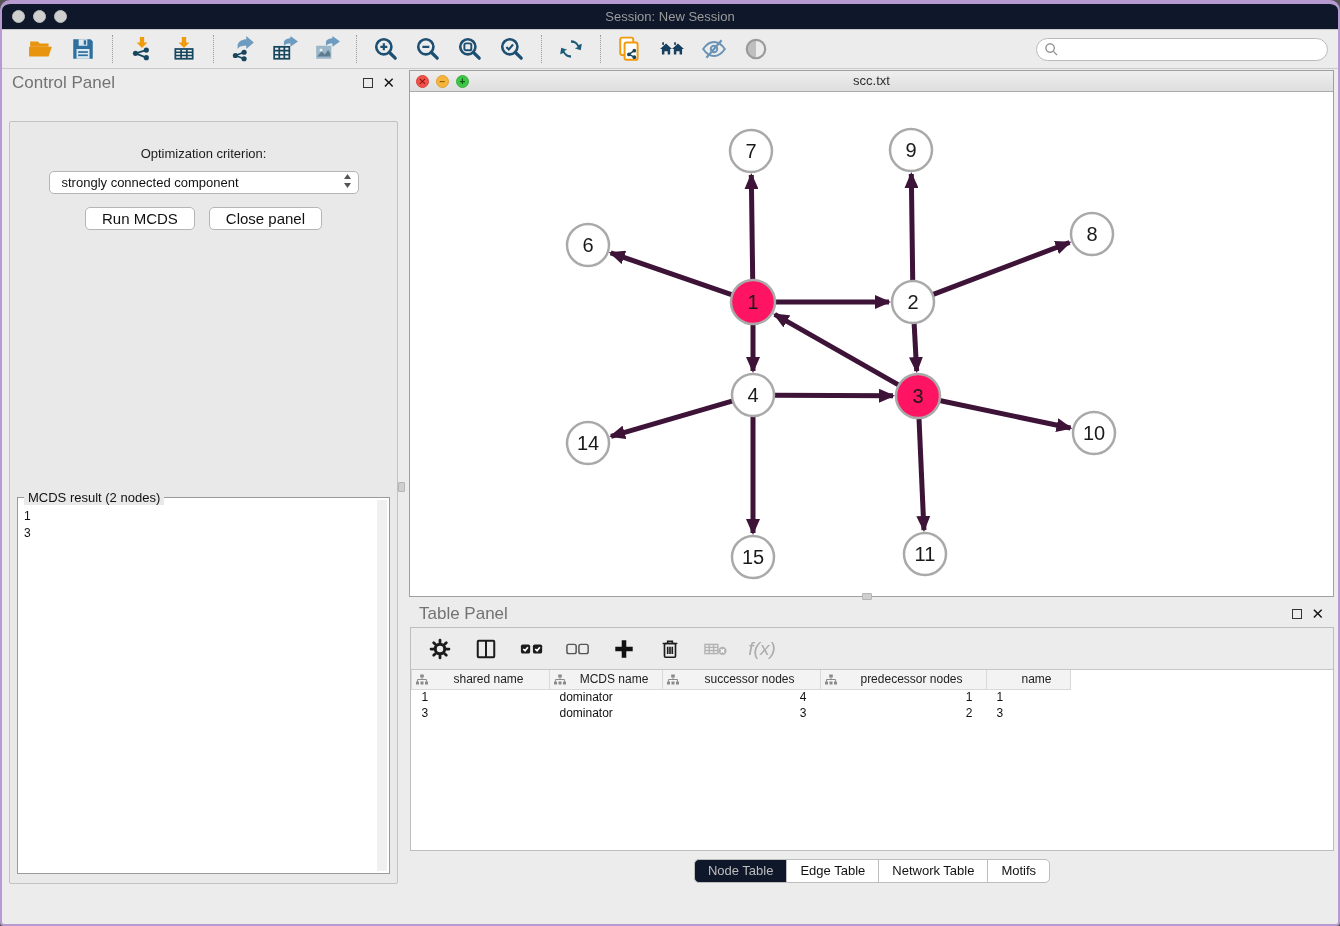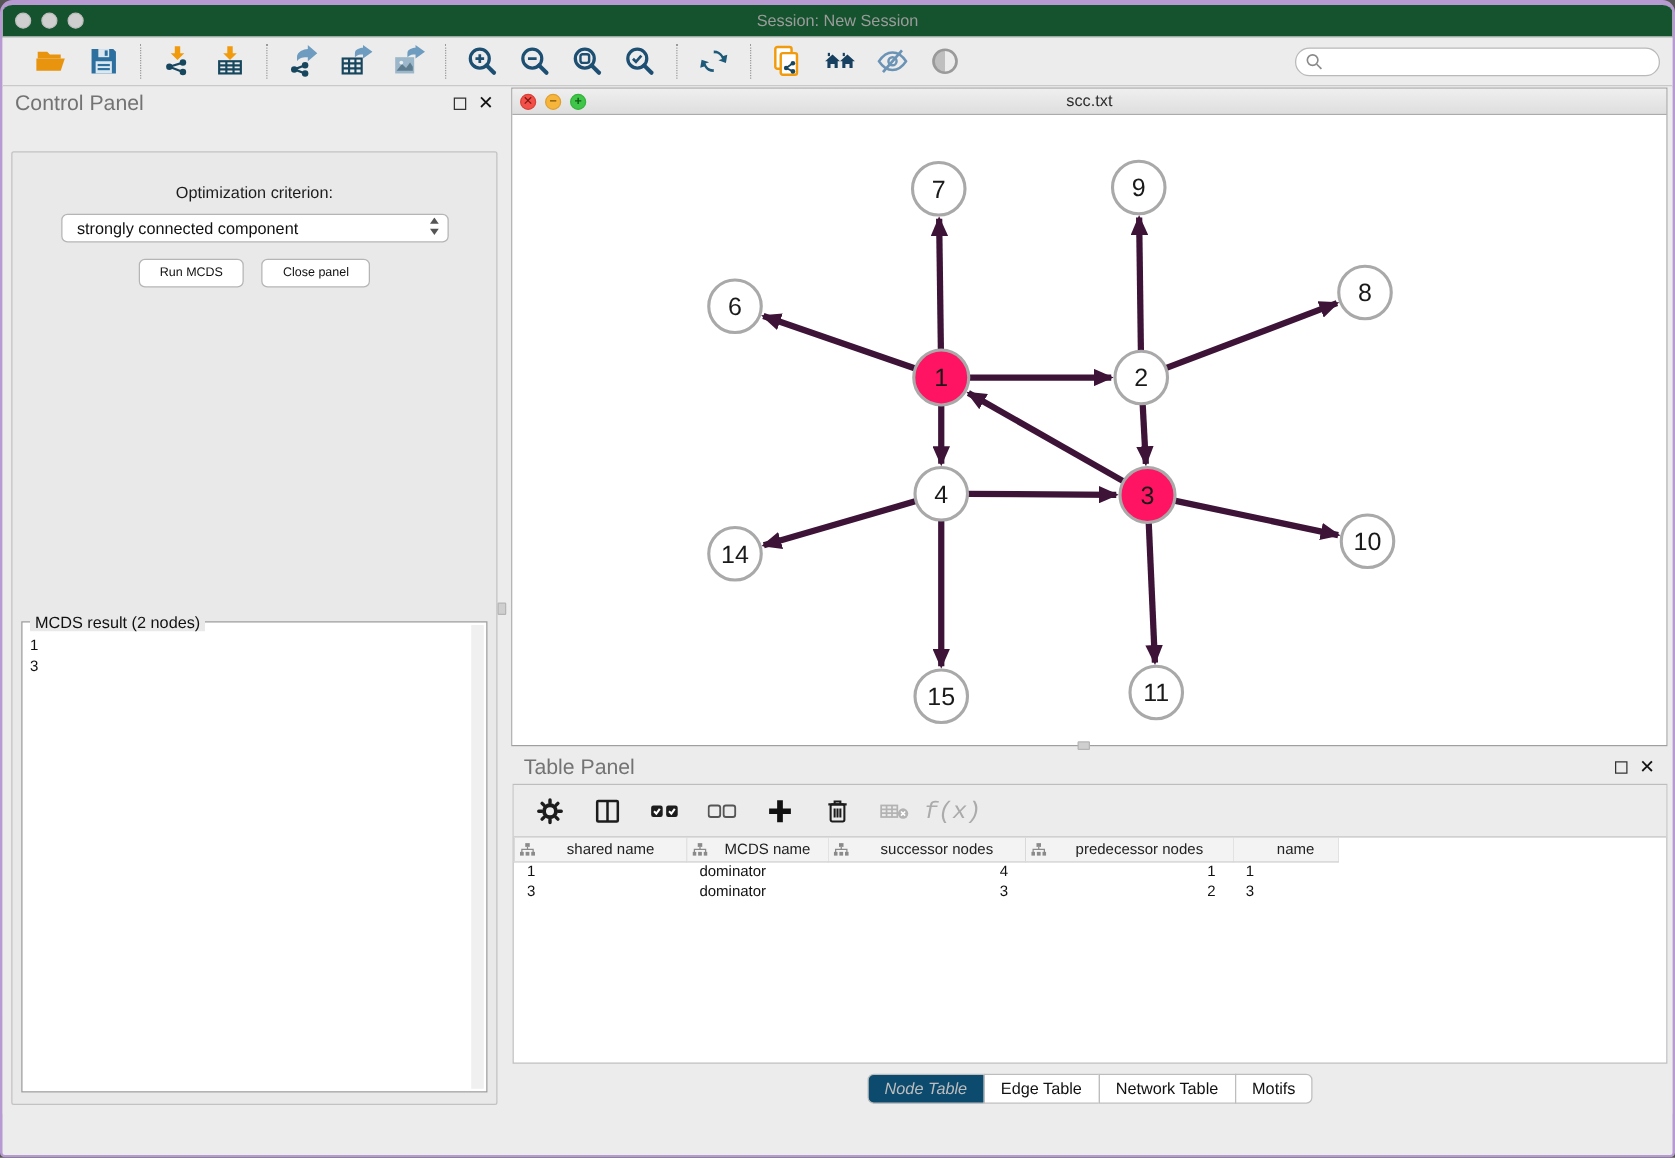--- a/index.html
+++ b/index.html
@@ -3,21 +3,21 @@
 <meta charset="utf-8">
 <style>
   * { margin:0; padding:0; box-sizing:border-box; }
   html,body { width:1340px; height:926px; overflow:hidden; background:#555;
               font-family:"Liberation Sans","DejaVu Sans",sans-serif; }
   .window { position:relative; width:1340px; height:926px;
             border:2px solid #b79ad1; border-top-width:4px;
             border-radius:10px 10px 4px 4px; overflow:hidden; background:#ececec; }
 
   
-  .titlebar { position:relative; height:26px; background:#14532d; border-bottom:1px solid #c9c9c9; }
+  .titlebar { position:relative; height:26px; background:#0f172a; border-bottom:1px solid #c9c9c9; }
   .traffic { position:absolute; top:6px; left:10px; display:flex; gap:8px; }
   .tl-dot { width:13px; height:13px; border-radius:50%; background:#cfcfcf; border:1px solid #bdbdbd; }
   .win-title { text-align:center; line-height:25px; font-size:13px; color:#9b9b9b; }
 
   
   .toolbar { position:relative; height:39px; background:#ececec; border-bottom:1px solid #c9c9c9;
              display:flex; align-items:center; padding-left:10px; }
   .tb-group { display:flex; align-items:center; gap:12px; padding:0 14px; }
   .tb-sep { width:1px; height:28px; border-left:1px dotted #9a9a9a; }
   .tb-btn { width:30px; height:30px; display:flex; align-items:center; justify-content:center; }
@@ -42,21 +42,21 @@
   .cp-tab:first-child { border-radius:4px 0 0 0; }
   .cp-tab.active { background:#ececec; color:#b9b9b9; border-radius:0 4px 0 0; position:relative; top:0; }
   .cp-body { position:absolute; left:7px; right:7px; top:51px; bottom:6px;
              background:#e9e9e9; border:1px solid #c2c2c2; border-radius:2px; }
   .opt-label { text-align:center; font-size:13px; color:#1d1d1d; margin-top:24px; }
   .criterion { margin:10px auto 0; width:310px; height:23px; background:#fff; border:1px solid #b5b5b5;
                border-radius:5px; display:flex; align-items:center; padding:0 6px 0 12px; font-size:13px; color:#111; }
   .criterion .spin { margin-left:auto; }
   .btn-row { display:flex; justify-content:center; gap:14px; margin-top:13px; }
   .mac-btn { background:#fff; border:1px solid #b5b5b5; border-radius:5px; height:23px;
-             padding:0 16px; font-size:10px; color:#111; display:flex; align-items:center; }
+             padding:0 16px; font-size:15px; color:#111; display:flex; align-items:center; }
   .result-box { position:absolute; left:7px; right:7px; bottom:9px; top:375px;
                 border:1px solid #9a9a9a; background:#fff; }
   .result-legend { position:absolute; top:-8px; left:6px; background:#e9e9e9; padding:0 4px;
                    font-size:13px; color:#111; }
   .result-text { position:absolute; inset:10px 12px 2px 6px; font-size:12px; color:#111; line-height:17px; }
   .result-scroll { position:absolute; top:2px; bottom:2px; right:2px; width:10px; background:#f0f0f0; }
 
   
   .net-window { position:absolute; left:407px; top:0; width:925px; height:527px;
                 border:1px solid #9f9f9f; background:#fff; }
@@ -87,32 +87,32 @@
   .node-table th { height:19px; background:#f3f3f3; border:1px solid #d9d9d9; border-top:none;
                    font-weight:normal; font-size:12px; color:#222; position:relative; text-align:center; padding:0 4px 0 20px; }
   .node-table th .tree-ic { position:absolute; left:4px; top:4px; }
   .node-table td { height:16px; padding:0 6px 0 10px; border:none; }
   .node-table td.num-r { text-align:right; padding-right:14px; }
   .tp-tabs { position:absolute; left:0; right:0; bottom:8px; display:flex; justify-content:center; }
   .tp-tab { font-size:13px; background:#fff; border:1px solid #bdbdbd; margin-right:-1px;
             padding:3px 13px 4px; color:#111; }
   .tp-tab:first-child { border-radius:5px 0 0 5px; }
   .tp-tab:last-child { border-radius:0 5px 5px 0; }
-  .tp-tab.active { background:#0c4a6e; color:#bdbdbd;font-style:italic; }
+  .tp-tab.active { background:#0f172a; color:#bdbdbd; }
 
   
   .statusbar { position:absolute; left:0; right:0; bottom:0; height:33px; background:#ececec;
                border-top:1px solid #d2d2d2; }
   .status-left-btn { position:absolute; left:10px; top:4px; width:30px; height:25px; background:#fafafa;
                      border:1px solid #c2c2c2; border-radius:2px; display:flex; align-items:center; justify-content:center; }
   .memory-btn { position:absolute; right:10px; top:5px; height:23px; background:#fff;
                 border:1px solid #bdbdbd; border-radius:3px; display:flex; align-items:center;
                 gap:6px; padding:0 10px; font-size:13px; color:#111; }
   .mem-dot { width:12px; height:12px; border-radius:50%; background:#1f8b32; }
-  .fx-text { font-family:Liberation Mono, monospace; font-style:italic;
+  .fx-text { font-family:Liberation Sans, sans-serif; font-style:italic;
              font-size:19px; color:#ababab; }
 </style>
 </head>
 <body>
 
 <div class="window">
 
   <div class="titlebar">
     <div class="traffic">
       <span class="tl-dot"></span>

